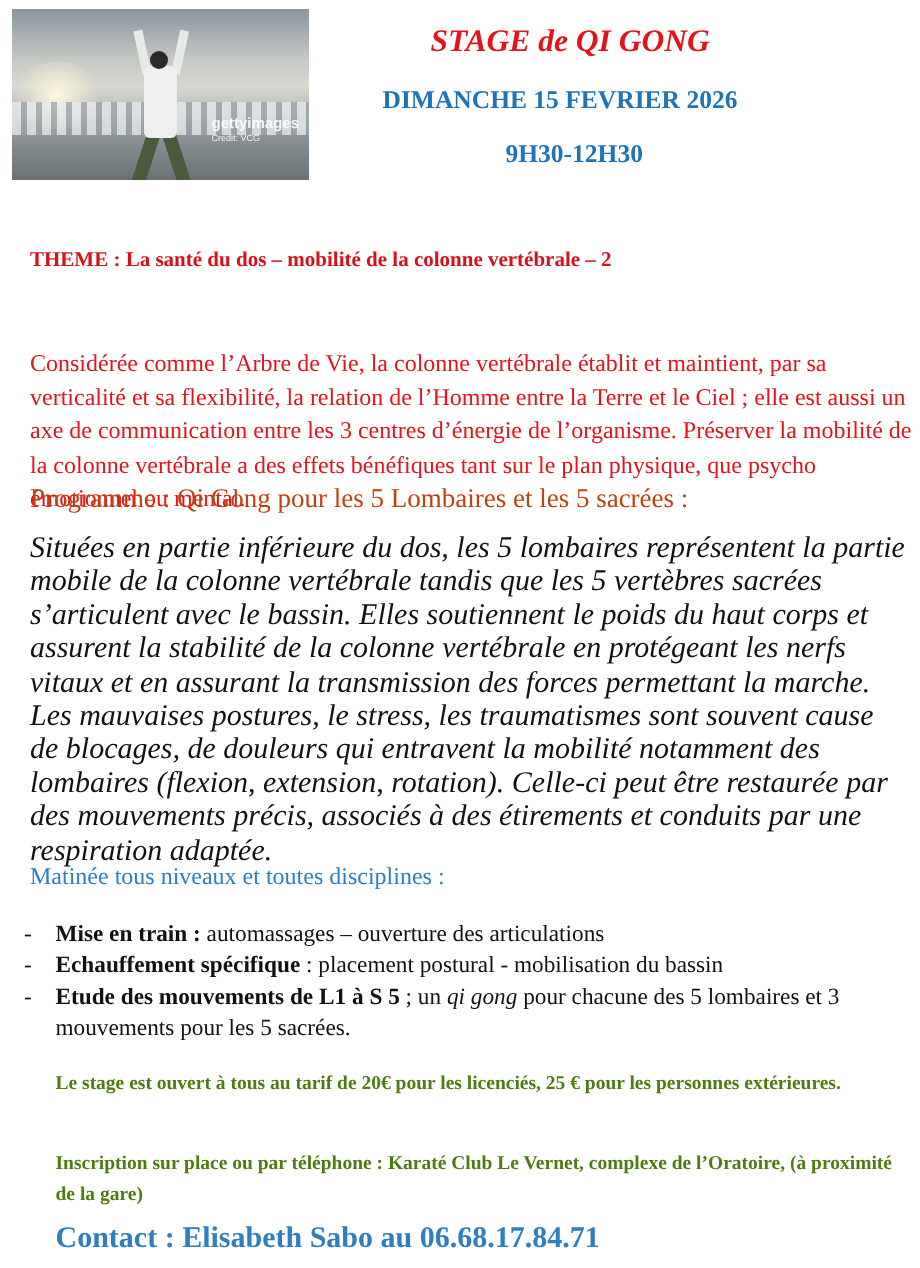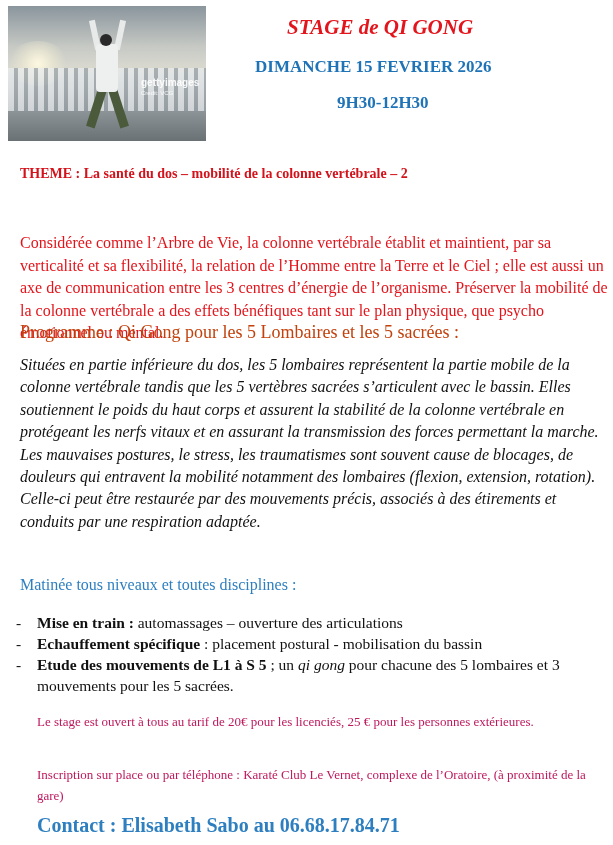--- a/index.html
+++ b/index.html
@@ -1,17 +1,17 @@
 <!DOCTYPE html>
 <html><head>
 <meta charset="utf-8">
 <style>
   html, body { margin:0; padding:0; background:#ffffff; }
   body { width:613px; height:845px; position:relative; overflow:hidden; font-family:"Liberation Serif", serif; }
-  .photo { position:absolute; left:8px; top:6px; width:198px; height:135px; overflow:hidden;
+  .photo { position:absolute; left:8px; top:6px; width:198px; height:114px; overflow:hidden;
     background: linear-gradient(180deg, #8a959d 0%, #c6c9c4 30%, #d8d8cf 45%, #b7bcbd 60%, #7e8689 80%, #6f767a 100%); }
   .photo .sun { position:absolute; left:0; top:35px; width:60px; height:45px; border-radius:50%;
     background: radial-gradient(circle, rgba(255,250,225,0.95) 0%, rgba(240,235,210,0.5) 45%, rgba(240,235,210,0) 75%); }
   .photo .ground { position:absolute; left:0; bottom:0; width:100%; height:30px; background:linear-gradient(180deg,#8d9497,#6a7175); }
   .photo .crowd { position:absolute; left:0; top:62px; width:100%; height:45px;
     background: repeating-linear-gradient(90deg, #e9ecee 0px, #e9ecee 6px, #9aa3a8 6px, #9aa3a8 10px); opacity:0.75; }
   .photo .figure-body { position:absolute; left:88px; top:38px; width:22px; height:48px; background:#eef0ef; border-radius:4px; }
   .photo .figure-head { position:absolute; left:92px; top:28px; width:12px; height:12px; background:#2a2a2a; border-radius:50%; }
   .photo .figure-arm-l { position:absolute; left:84px; top:14px; width:6px; height:30px; background:#e8eaea; transform:rotate(-12deg); }
   .photo .figure-arm-r { position:absolute; left:109px; top:14px; width:6px; height:30px; background:#e8eaea; transform:rotate(12deg); }
@@ -20,27 +20,27 @@
   .photo .wm { position:absolute; left:133px; top:72px; color:#ffffff; font-family:"Liberation Sans", sans-serif; font-size:10px; font-weight:bold; line-height:10px; opacity:0.9; }
   .photo .wm2 { position:absolute; left:133px; top:84px; color:#ffffff; font-family:"Liberation Sans", sans-serif; font-size:6px; line-height:7px; opacity:0.9; }
 
   .title { position:absolute; left:287px; top:14px; color:#e3141b; font-weight:bold; font-style:italic; font-size:21px; line-height:26px; white-space:nowrap;text-align:center; }
   .date { position:absolute; left:255px; top:56px; color:#1f73b7; font-weight:bold; font-size:17px; line-height:22px; white-space:nowrap; }
   .time { position:absolute; left:325px; top:92px; color:#1f73b7; font-weight:bold; font-size:17px; line-height:22px; white-space:nowrap;margin-left:12px; }
 
   .theme { position:absolute; left:20px; top:162px; color:#d4121b; font-weight:bold; font-size:14px; line-height:24px; white-space:nowrap; }
   .theme-body { position:absolute; left:20px; top:196px; width:590px; color:#e3141b; font-size:16px; line-height:22.5px;margin-top:36px; }
   .prog { position:absolute; left:20px; top:320px; color:#c2410c; font-weight:normal; font-size:18px; line-height:24px; white-space:nowrap; }
-  .prog-body { position:absolute; left:20px; top:354px; width:585px; color:#111; font-style:italic; font-size:16px; line-height:22.4px; }
+  .prog-body { position:absolute; left:20px; top:354px; width:585px; color:#111; font-style:italic; font-size:20px; line-height:22.4px; }
   .matinee { position:absolute; left:20px; top:574px; color:#2e7fc0; font-family:Liberation Serif, serif; font-size:16px; line-height:22px; white-space:nowrap; }
   .list { position:absolute; left:14px; top:612px; width:590px; margin:0; padding:0; list-style:none; color:#111; font-size:15.5px; line-height:21px; }
   .list li { position:relative; padding-left:23px; }
   .list li .dash { position:absolute; left:2px; top:0; }
   .list b { font-weight:bold; }
-  .note { position:absolute; left:37px; width:560px; color:#be185d; font-weight:normal; font-size:13px; line-height:21px; }
+  .note { position:absolute; left:37px; width:560px; color:#4d7c0f; font-weight:bold; font-size:13px; line-height:21px; }
   .note1 { top:711px; }
   .note2 { top:764px; }
   .contact { position:absolute; left:37px; top:814px; color:#2e7fc0; font-weight:bold; font-size:20px; line-height:22px; white-space:nowrap; }
 </style>
 </head>
 <body>
 
 <div class="photo">
   <div class="sun"></div>
   <div class="crowd"></div>

